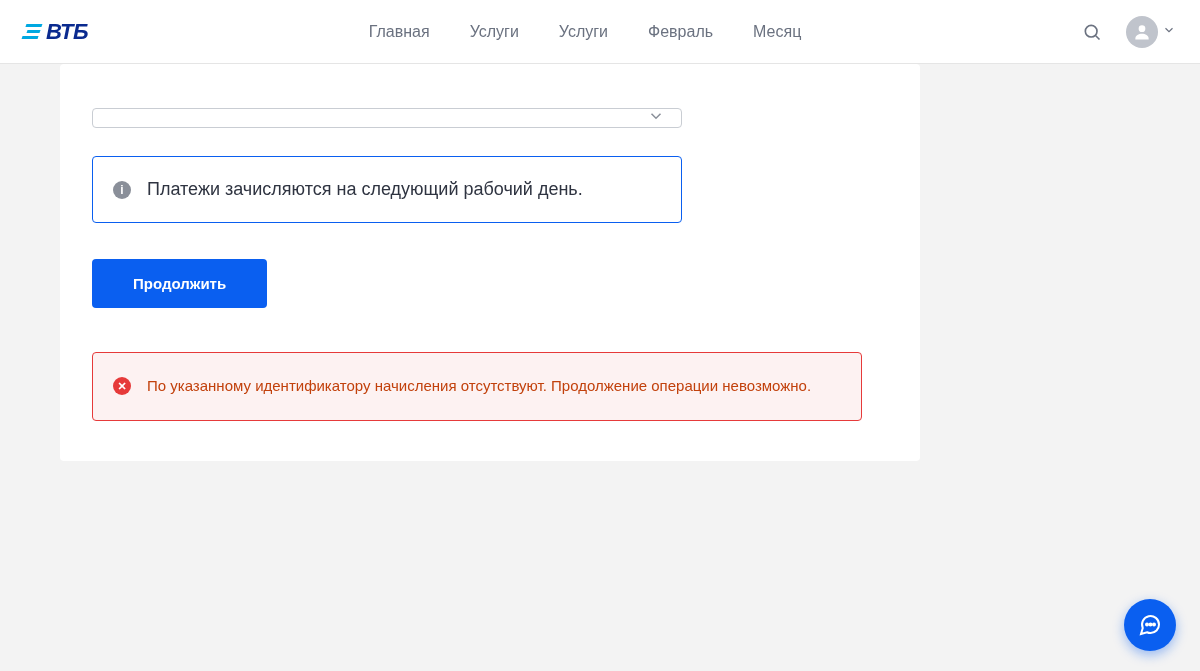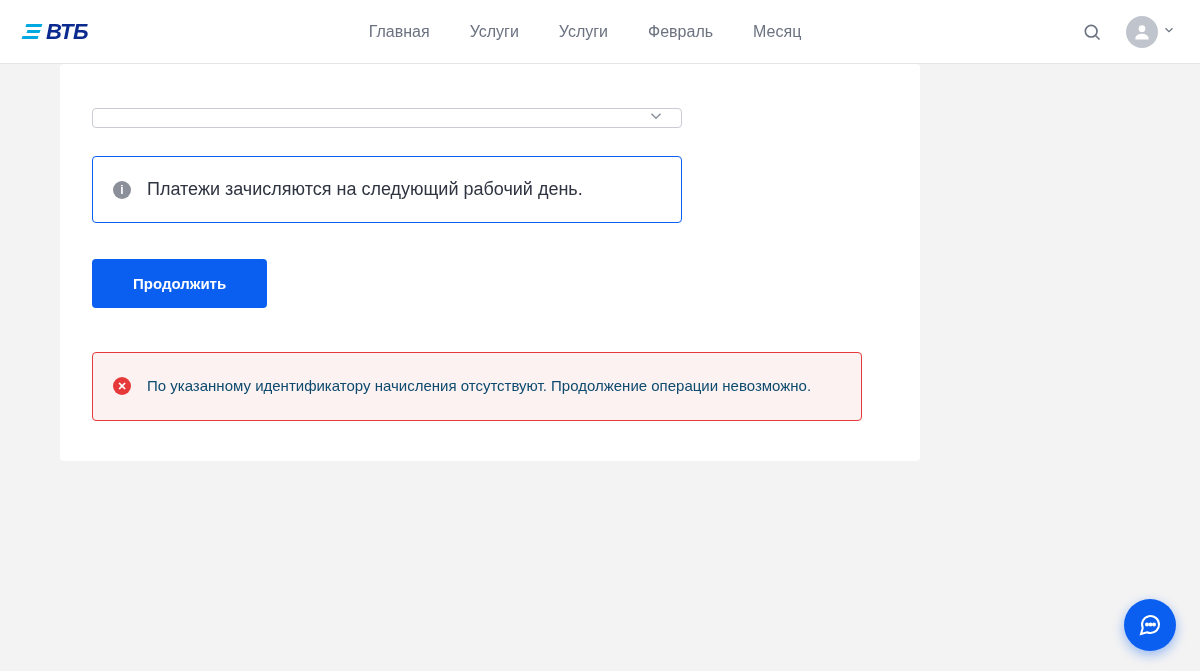--- a/index.html
+++ b/index.html
@@ -173,21 +173,21 @@
       display: flex;
       align-items: center;
       justify-content: center;
       font-size: 11px;
       font-weight: bold;
       flex-shrink: 0;
       margin-top: 2px;
     }
     .error-text {
       font-size: 15px;
-      color: #0c4a6e;
+      color: #c2410c;
       line-height: 1.5;
     }
     .chat-fab {
       position: fixed;
       bottom: 20px;
       right: 24px;
       width: 52px;
       height: 52px;
       border-radius: 50%;
       background: #0a5ff0;

